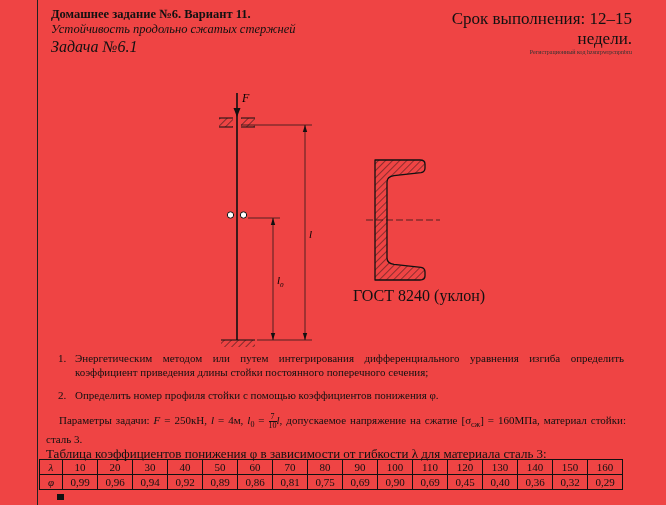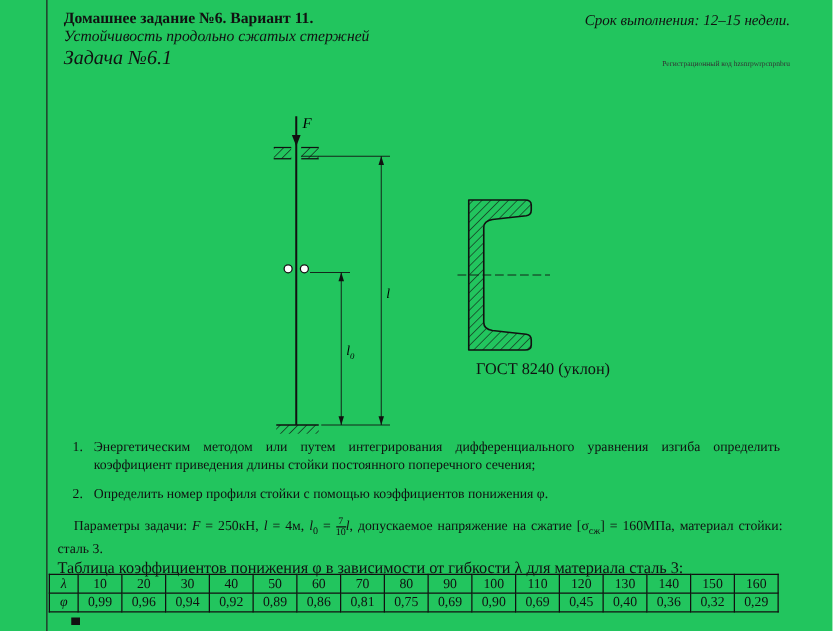--- a/index.html
+++ b/index.html
@@ -1,32 +1,32 @@
 <!DOCTYPE html>
 <html><head>
 <meta charset="utf-8">
 <style>
   * { margin:0; padding:0; box-sizing:border-box; }
   html,body { background:#ffffff; }
   .page {
-    position:relative; width:666px; height:505px; background:#22c55e;
+    position:relative; width:666px; height:505px; background:#ef4444;
     font-family:"Liberation Serif", serif; color:#111; overflow:hidden;
   }
   .vline { position:absolute; left:37px; top:0; width:1px; height:505px; background:#222; }
   .hdr-left { position:absolute; left:51px; top:7px; width:390px; }
   .t1 { font-weight:bold; font-size:12.5px; }
   .t2 { font-weight:normal; font-style:italic; font-size:12.5px; }
   .t3 { font-style:italic; font-size:16px; margin-top:1px; }
   .hdr-right { position:absolute; left:410px; top:9px; width:222px; text-align:right; }
-  .deadline { font-style:italic; font-size:12px;text-align:right; }
+  .deadline { font-size:17px;text-align:right; }
   .regcode { position:absolute; left:410px; top:49px; width:222px; text-align:right; font-size:6px; color:#333; }
   svg text { font-family:"Liberation Serif", serif; }
   .rodsvg { position:absolute; left:200px; top:88px; }
   .chsvg { position:absolute; left:360px; top:150px; }
-  .caption { position:absolute; left:338px; top:287px; width:150px; text-align:right; font-size:13px; }
+  .caption { position:absolute; left:353px; top:287px; width:150px; text-align:left; font-size:16px; }
   .tasks { position:absolute; left:58px; top:352px; width:566px; font-size:11px; line-height:13.5px; }
   .task { display:flex; margin-bottom:10px; }
   .task .num { width:17px; flex:none; }
   .task .txt { text-align:justify; flex:1; }
   .params { position:absolute; left:46px; top:413px; width:580px; font-size:11px; line-height:15px; text-align:justify; text-indent:13px; }
   .var { font-style:italic; }
   .frac { display:inline-block; vertical-align:-4px; text-align:center; font-size:8px; line-height:8px; text-indent:0; }
   .frac .n { display:block; border-bottom:1px solid #111; padding:0 1px; }
   sub.small { font-size:8px; }
   .tabletitle { position:absolute; left:46px; top:446px; width:580px; font-size:13px; }

